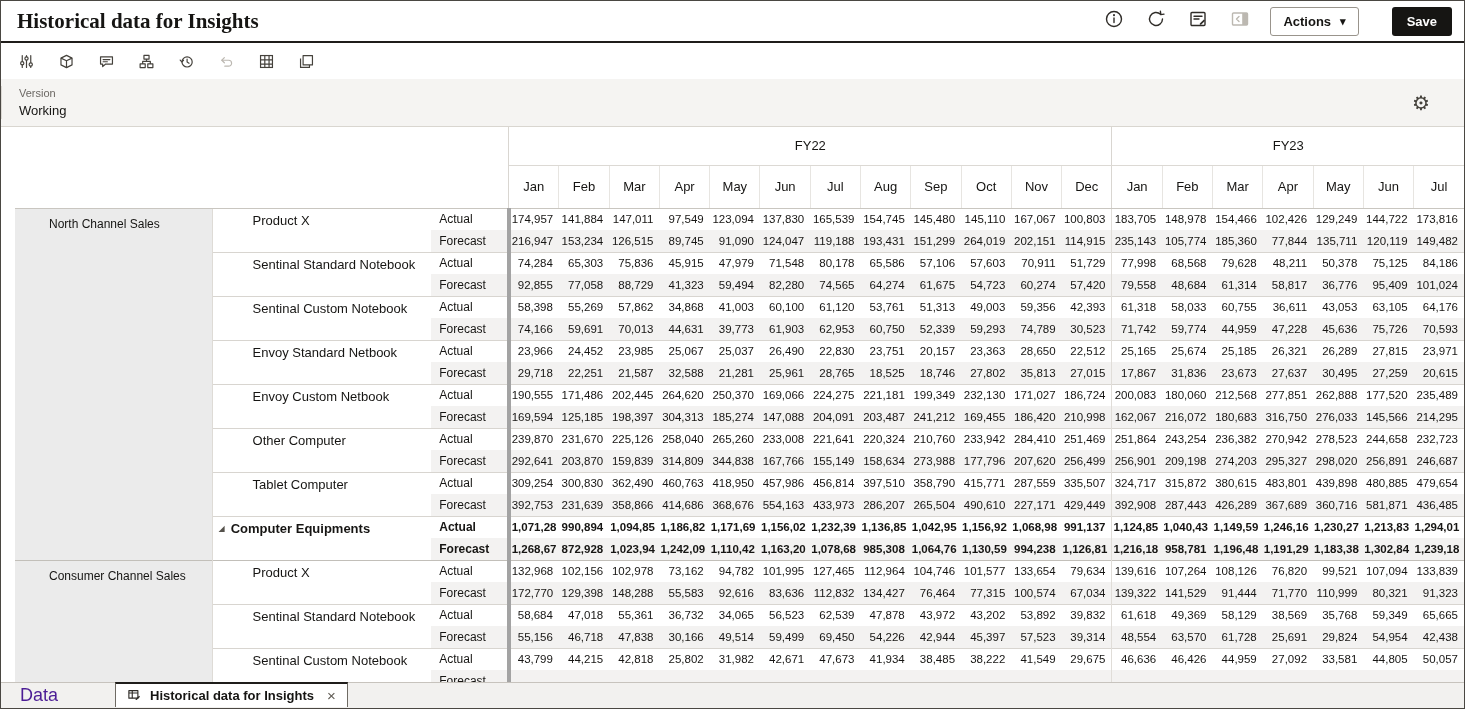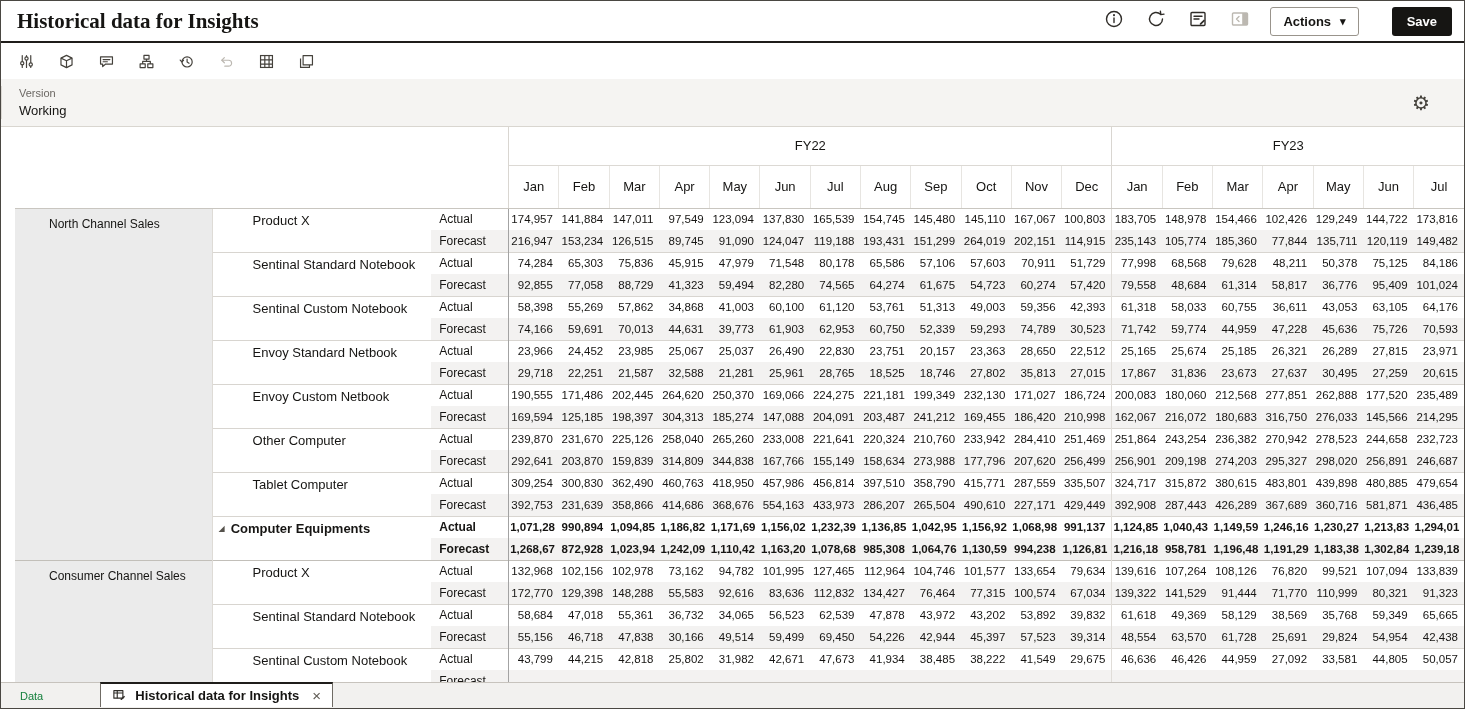--- a/index.html
+++ b/index.html
@@ -43,27 +43,27 @@
   td.channel { background:var(--channel-bg,#ebebeb); border-right:1px solid #dedbd6; vertical-align:top; padding:8px 6px 0 34px; font-size:12px; text-align:left; }
   td.product { vertical-align:top; padding:4px 4px 0 40px; font-size:13px; white-space:nowrap; overflow:hidden; }
   td.product.bold { font-weight:700; padding-left:6px; }
   .tri { display:inline-block; font-size:8px; color:#55524c; margin-right:6px; transform:translateY(-2px); }
   td.scenario { font-size:12px; padding:0 4px 0 8px; }
   td.val { font-size:11.5px; text-align:right; padding:0 6px 0 1px; white-space:nowrap; overflow:hidden; }
   tr.forecast td.scenario, tr.forecast td.val { background:var(--forecast-row,#f3f2f1); }
   tr.bold-row td.val, tr.bold-row td.scenario { font-weight:700; }
   tr.pstart td { border-top:1px solid #d8d5d0; }
   tr.gstart td { border-top:1px solid #c2bfb9; }
-  td.dstart { border-left:1px solid #a3a3a3; }
+  td.dstart { border-left:4px solid #a3a3a3; }
   td.fysep { border-left:1px solid #e0ddd8; }
   th.fysep { border-left:1px solid #d9d6d1; }
 
   
   .footer { height:26px; min-height:26px; background:#f2f1ef; border-top:1px solid #c7c3bd; display:flex; align-items:stretch; }
-  .data-label { display:flex; align-items:center; padding:0 19px; font-size:11px; cursor:pointer; background:none; border:none; color:#15803d; }
+  .data-label { display:flex; align-items:center; padding:0 19px; font-size:18px; cursor:pointer; background:none; border:none; color:#4c1d95; }
   .doc-tab { margin-left:38px; position:relative; top:-1px; display:flex; align-items:center; gap:8px; background:#fff; border:1px solid #6f6b64; border-bottom:none; border-top:2px solid #1f1d1a; padding:0 11px; font-size:13px; font-weight:700; cursor:pointer; color:#161513; }
   .tab-close { font-size:15px; color:#5f5b54; margin-left:5px; font-weight:400; cursor:pointer; line-height:1; }
   .tab-icon { color:#2f2c28; display:flex; }
 </style>
 </head>
 <body>
 
 <div class="page">
 
   <header class="app-header">

